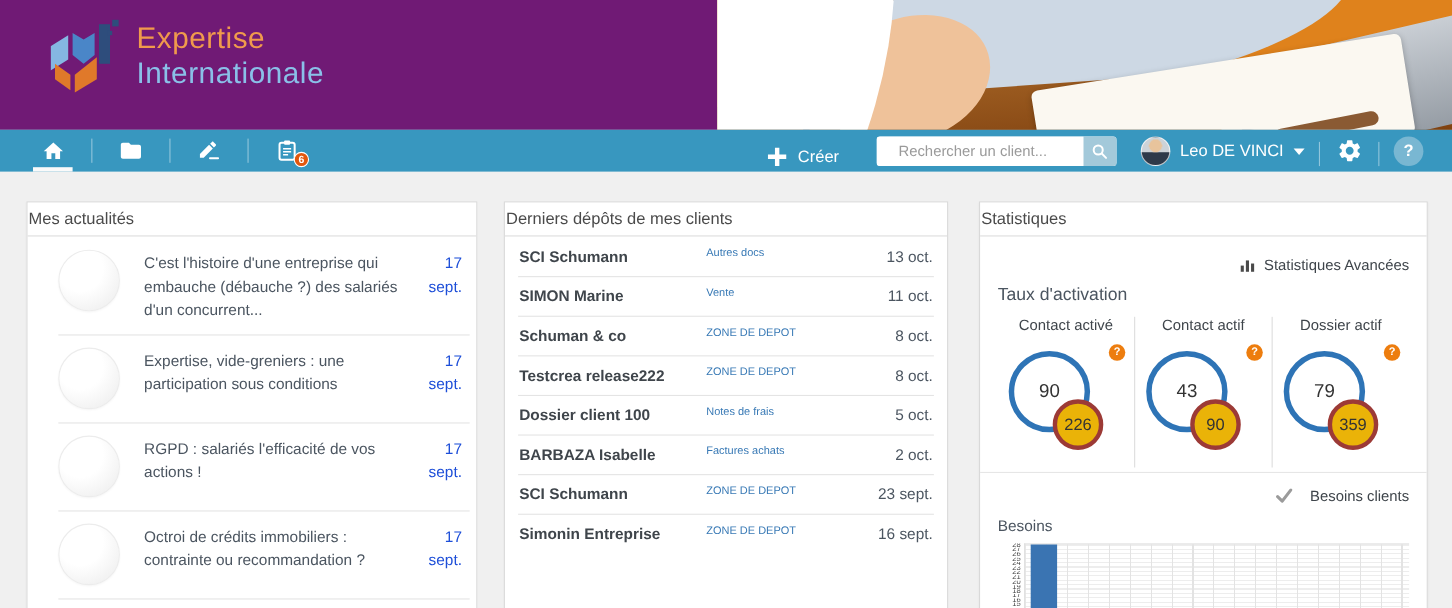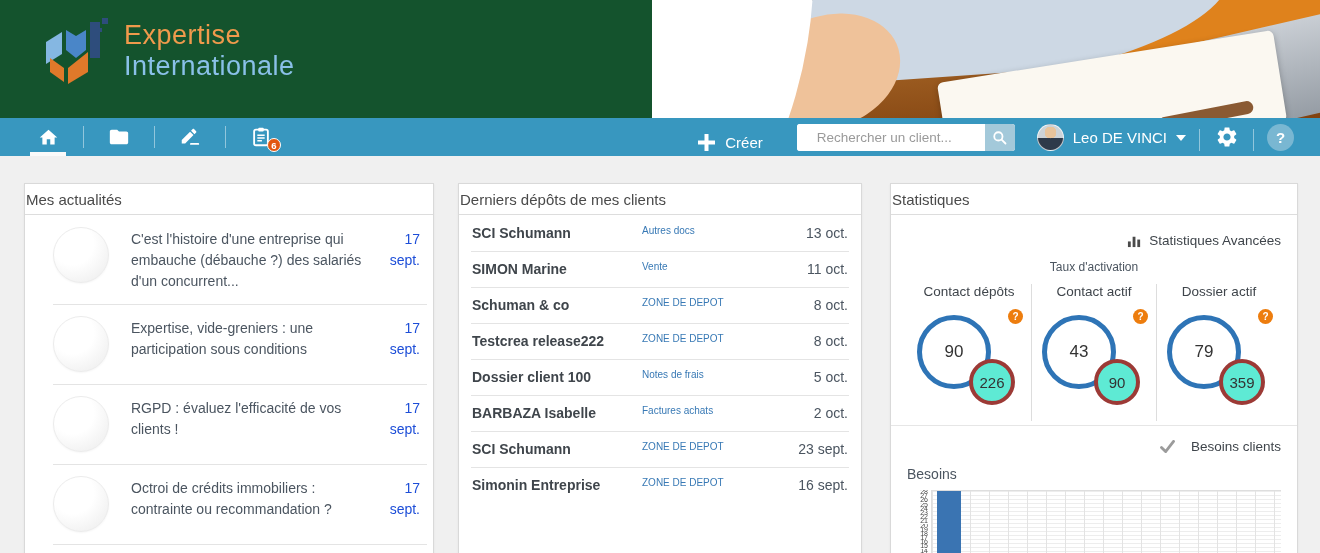--- a/index.html
+++ b/index.html
@@ -1,20 +1,20 @@
 <!DOCTYPE html>
 <html style="--navbar: #3897bf; --badge: #e2570e; --link: #3879b5; --gauge-blue: #2e74b6; --gauge-red: #9c3a36; --help-badge: #ed7d0e; --bar: #3a74b2; --logo-orange: #f09a4c; --logo-blue: #8ac0e8; --hero-orange: #df821c;"><head>
 <meta charset="utf-8">
 <style>
   * { box-sizing:border-box; margin:0; padding:0; }
   html,body { width:1320px; height:553px; overflow:hidden; }
   body { font-family:"Liberation Sans","DejaVu Sans",sans-serif; background:#f0f0f0; position:relative; }
 
   
-  .header { position:relative; height:118px; background:#14532d; }
+  .header { position:relative; height:118px; background:#701a75; }
   .logo { position:absolute; left:46px; top:16px; display:flex; gap:16px; align-items:center; cursor:pointer; }
   .logo-mark { width:62px; height:70px; }
   .logo-text { line-height:31px; font-weight:300; letter-spacing:.5px; }
   .logo-line1 { font-size:27px; color:var(--logo-orange,#f09a4c); }
   .logo-line2 { font-size:27px; color:var(--logo-blue,#8ac0e8); }
 
   .hero { position:absolute; top:0; right:0; width:668px; height:118px; overflow:hidden;
           background:var(--hero-orange,#df821c); }
   .hero * { position:absolute; }
   .hero-white { width:330px; height:560px; left:-180px; top:-230px; background:#fff;
@@ -83,31 +83,31 @@
   .dep-row { display:flex; padding:9px 13px 8px; position:relative; align-items:flex-start; }
   .dep-row + .dep-row::before { content:""; position:absolute; top:0; left:12px; right:12px; height:1px; background:#e4e4e4; }
   .dep-client { flex:0 0 170px; font-size:14px; font-weight:700; color:#3f454b; padding-top:1px; cursor:pointer; }
   .dep-doc { flex:0 0 142px; font-size:10px; color:var(--link,#3879b5); cursor:pointer; padding-top:1px; }
   .dep-date { flex:1; text-align:right; font-size:14px; color:#4b5560; line-height:19px; }
 
   
   .stats-body { padding:8px 16px 0; }
   .adv-link { display:flex; justify-content:flex-end; align-items:center; gap:7px;
               font-size:13.5px; color:#3f454b; margin:10px 0 12px; cursor:pointer; }
-  .taux-label { font-size:12px; color:#4b5560; margin-bottom:10px;text-align:center; }
+  .taux-label { font-size:16px; color:#4b5560; margin-bottom:10px; }
   .gauges { display:flex; }
   .gauge-cell { flex:1; text-align:center; padding-bottom:20px; }
   .gauge-cell + .gauge-cell { border-left:1px solid #ddd; }
   .gauge-label { font-size:13.5px; color:#3f454b; margin-bottom:14px; }
   .gauge { position:relative; width:104px; height:88px; margin:0 auto; }
   .g-main { position:absolute; left:0; top:2px; width:74px; height:74px; border:5px solid var(--gauge-blue,#2e74b6);
             border-radius:50%; display:flex; align-items:center; justify-content:center;
             font-size:17px; color:#333; }
-  .g-sec { position:absolute; right:6px; bottom:-4px; width:46px; height:46px; border:4px solid var(--gauge-red,#9c3a36);
-           border-radius:50%; background:#5eead4; display:flex; align-items:center; justify-content:center;
+  .g-sec { position:absolute; right:18px; bottom:-4px; width:46px; height:46px; border:4px solid var(--gauge-red,#9c3a36);
+           border-radius:50%; background:#eab308; display:flex; align-items:center; justify-content:center;
            font-size:15px; color:#333; z-index:2; }
   .g-help { position:absolute; top:-4px; right:-2px; width:15px; height:15px; border-radius:50%;
             background:var(--help-badge,#ed7d0e); color:#fff; font-size:10px; font-weight:700;
             display:flex; align-items:center; justify-content:center; cursor:pointer; }
   .stats-divider { height:1px; background:#e6e6e6; margin:4px -16px 0; }
   .legend-row { display:flex; justify-content:flex-end; align-items:center; gap:16px;
                 margin:13px 0 12px; font-size:13.5px; color:#3f454b; cursor:pointer; }
   .needs-label { font-size:14px; color:#4b5560; margin-bottom:8px; }
   .needs-chart { display:flex; }
   .y-axis { width:24px; text-align:right; padding-right:3px; flex:none; }
@@ -226,21 +226,21 @@
     <div class="news-item">
       <div class="news-thumb"></div>
       <div class="news-body">
         <div class="news-title">Expertise, vide-greniers : une participation sous conditions</div>
         <div class="news-date">17 sept.</div>
       </div>
     </div>
     <div class="news-item">
       <div class="news-thumb"></div>
       <div class="news-body">
-        <div class="news-title">RGPD : évaluez l'efficacité de vos clients !</div>
+        <div class="news-title">RGPD : salariés l'efficacité de vos actions !</div>
         <div class="news-date">17 sept.</div>
       </div>
     </div>
     <div class="news-item">
       <div class="news-thumb"></div>
       <div class="news-body">
         <div class="news-title">Octroi de crédits immobiliers : contrainte ou recommandation ?</div>
         <div class="news-date">17 sept.</div>
       </div>
     </div>
@@ -305,21 +305,21 @@
         <rect x="1" y="9" width="3" height="6" fill="#4a4a4a"></rect>
         <rect x="6" y="4" width="3" height="11" fill="#4a4a4a"></rect>
         <rect x="11" y="7" width="3" height="8" fill="#4a4a4a"></rect>
       </svg>
       <span>Statistiques Avancées</span>
     </div>
     <div class="taux-label">Taux d'activation</div>
 
     <div class="gauges">
       <div class="gauge-cell">
-        <div class="gauge-label">Contact dépôts</div>
+        <div class="gauge-label">Contact activé</div>
         <div class="gauge">
           <div class="g-main">90</div>
           <div class="g-sec">226</div>
           <div class="g-help">?</div>
         </div>
       </div>
       <div class="gauge-cell">
         <div class="gauge-label">Contact actif</div>
         <div class="gauge">
           <div class="g-main">43</div>

